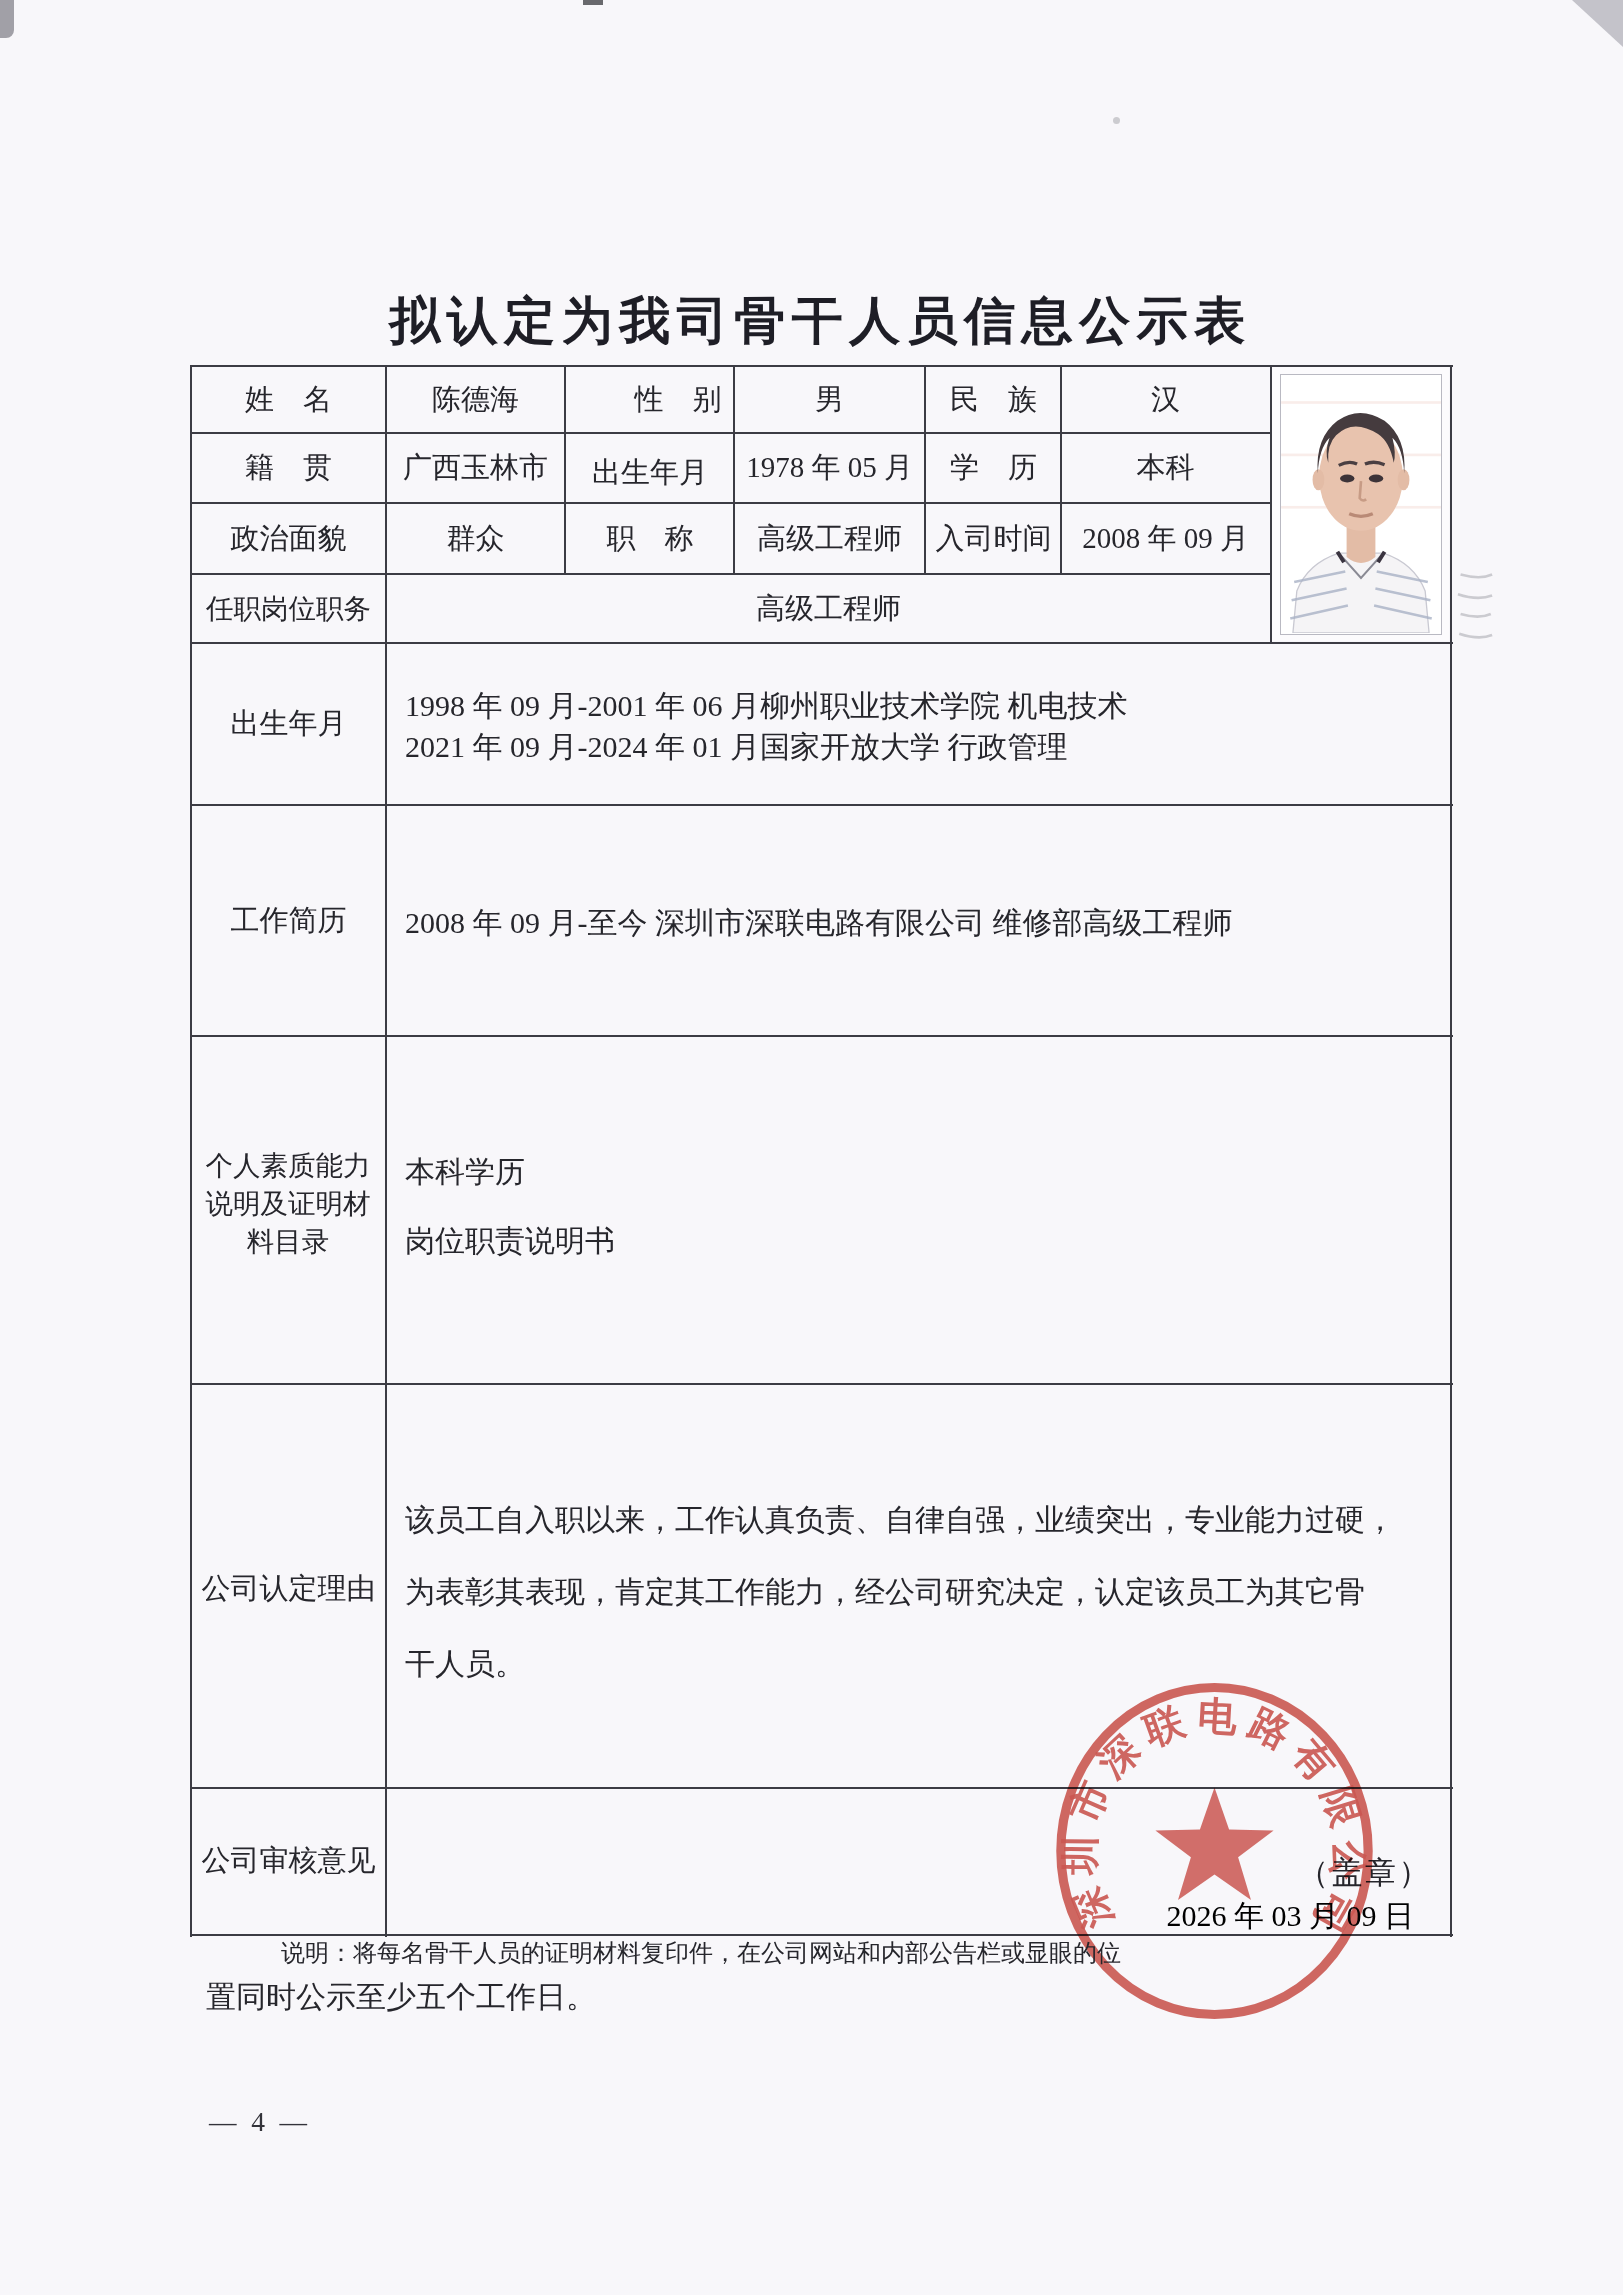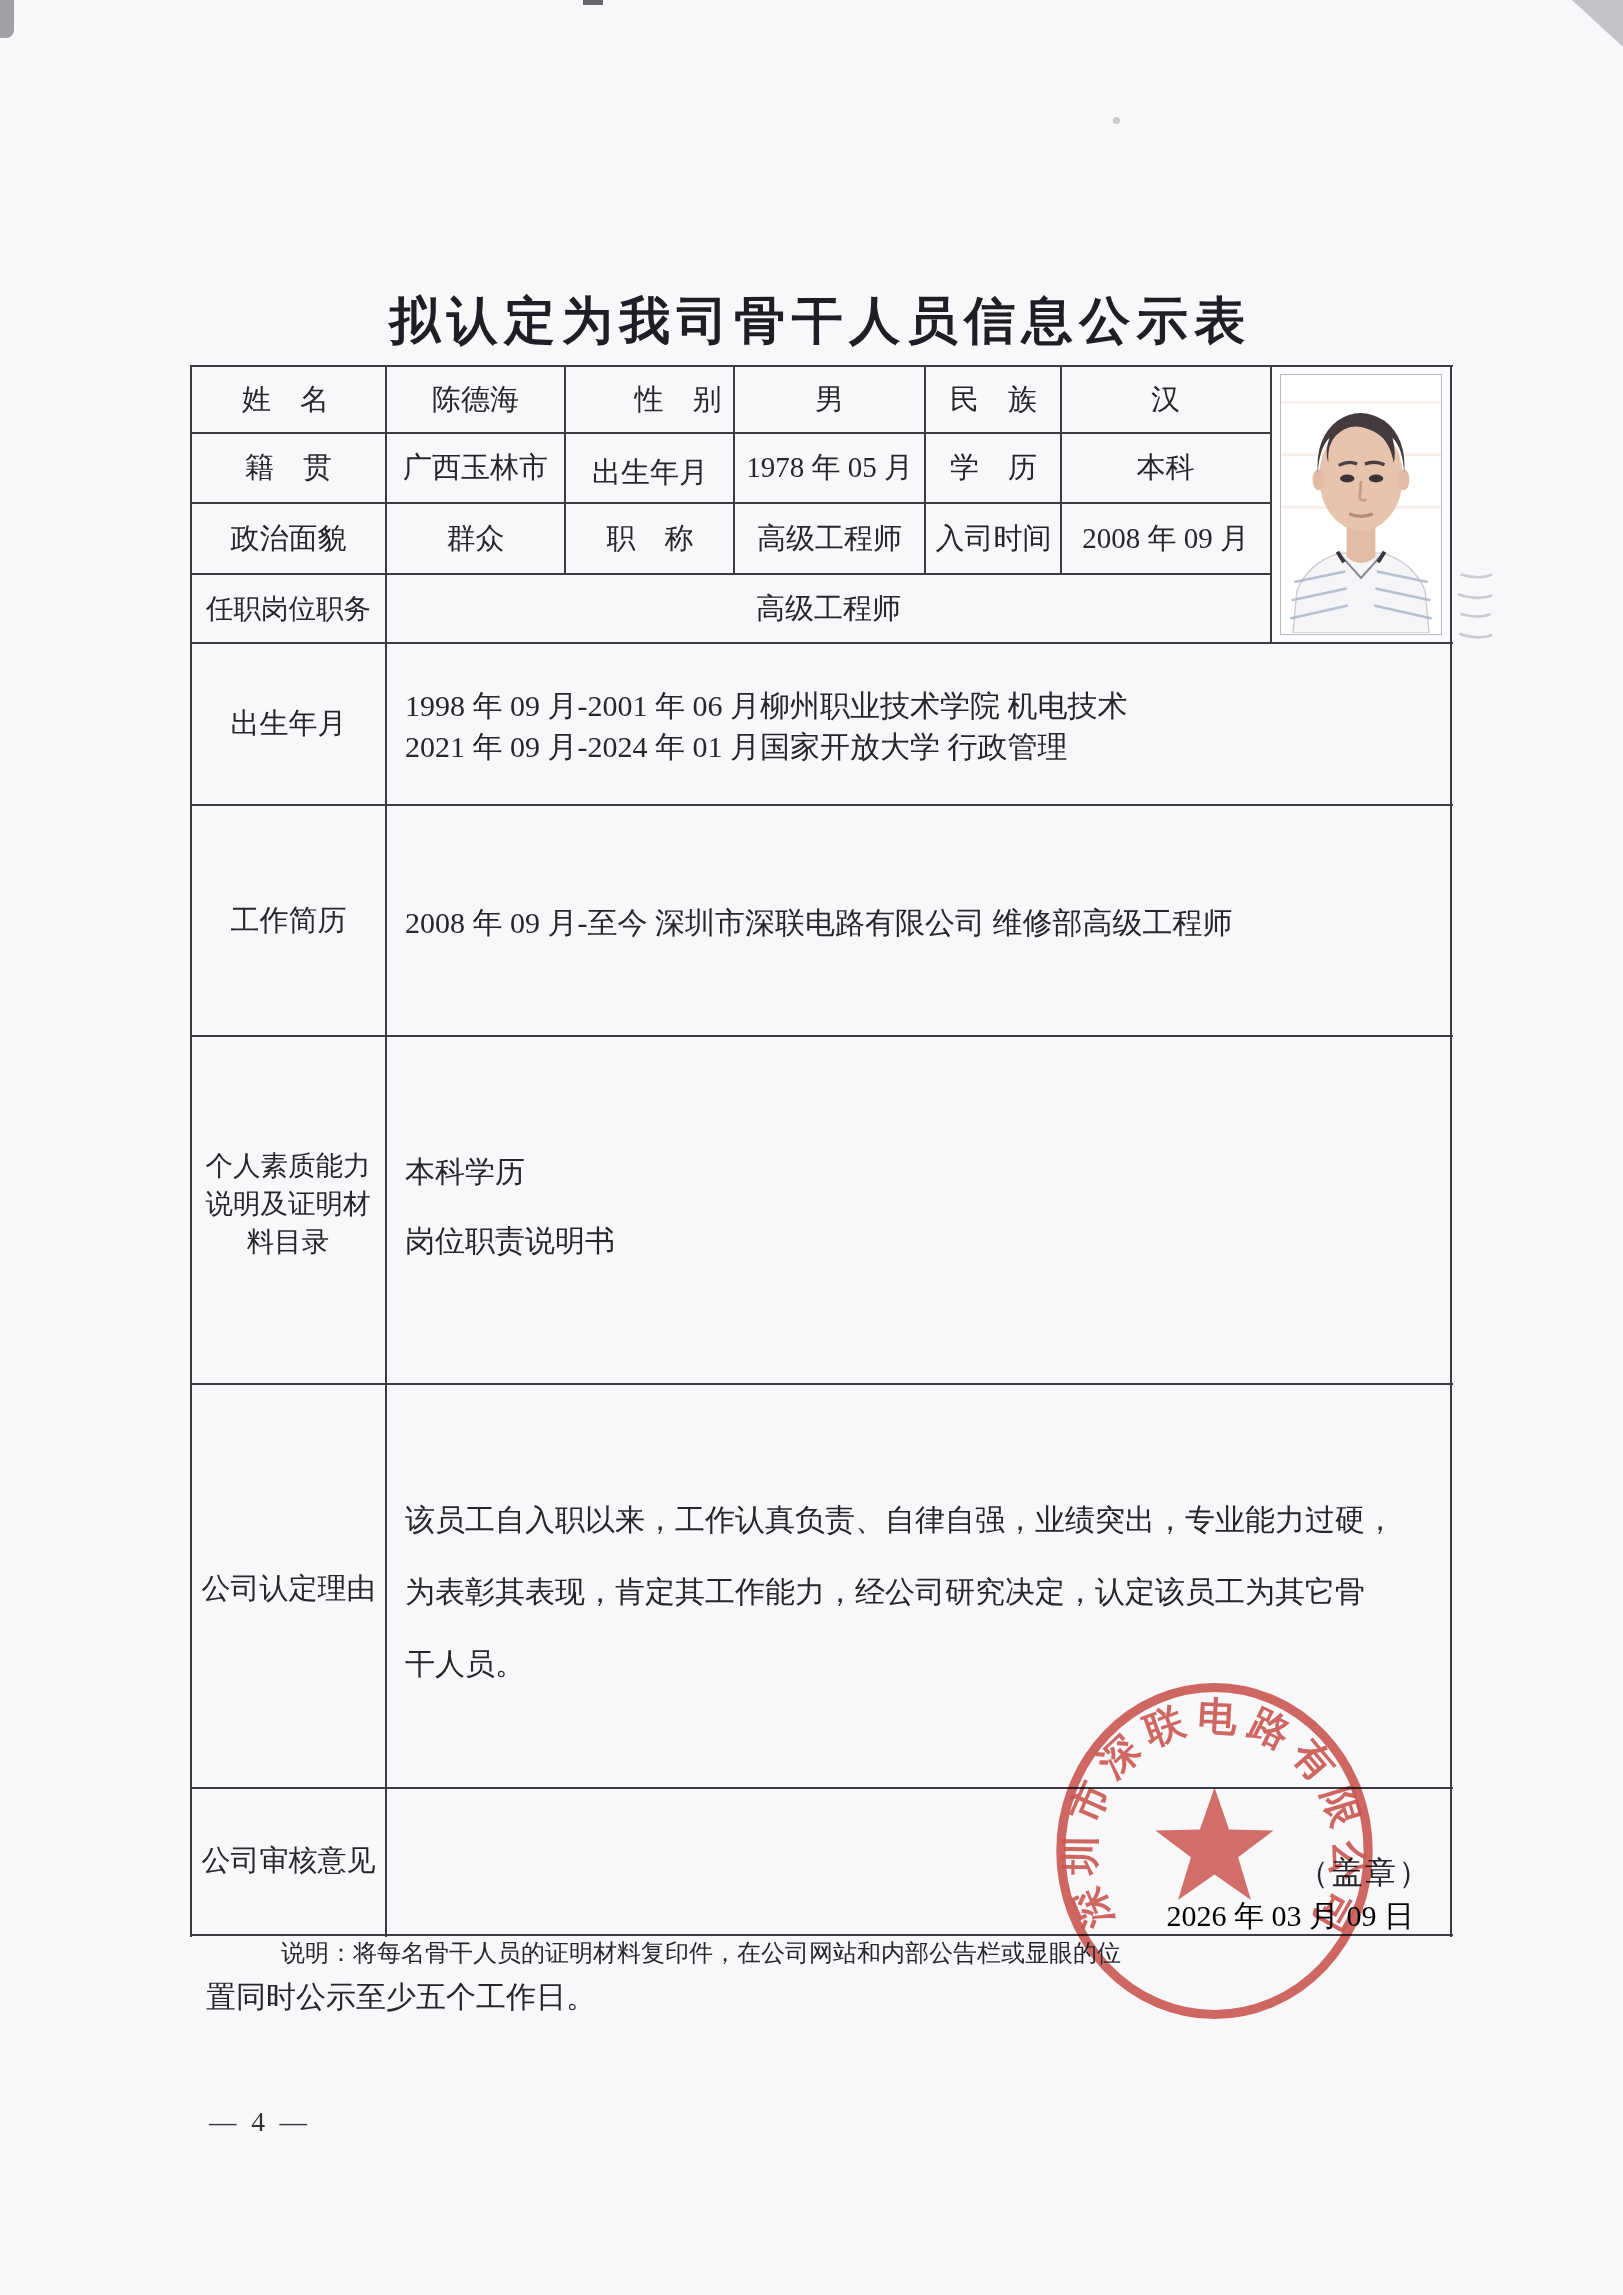--- a/index.html
+++ b/index.html
@@ -90,21 +90,21 @@
 
   <div class="ln v" style="left:190px;top:365px;height:1572px;"></div>
   <div class="ln v" style="left:385px;top:365px;height:1572px;"></div>
   <div class="ln v" style="left:564px;top:365px;height:210px;"></div>
   <div class="ln v" style="left:733px;top:365px;height:210px;"></div>
   <div class="ln v" style="left:924px;top:365px;height:210px;"></div>
   <div class="ln v" style="left:1060px;top:365px;height:210px;"></div>
   <div class="ln v" style="left:1270px;top:365px;height:279px;"></div>
   <div class="ln v" style="left:1450px;top:365px;height:1572px;"></div>
 
-  <div class="cell" style="left:180px;top:367px;width:193px;height:65px;padding-left:9px;">姓　名</div>
+  <div class="cell" style="left:192px;top:367px;width:193px;height:65px;">姓　名</div>
   <div class="cell" style="left:387px;top:367px;width:177px;height:65px;">陈德海</div>
   <div class="cell" style="left:566px;top:367px;width:168px;height:65px;margin-left:28px;">性　别</div>
   <div class="cell" style="left:735px;top:367px;width:189px;height:65px;">男</div>
   <div class="cell" style="left:926px;top:367px;width:135px;height:65px;">民　族</div>
   <div class="cell" style="left:1062px;top:367px;width:207px;height:65px;">汉</div>
 
   <div class="cell" style="left:192px;top:434px;width:193px;height:68px;">籍　贯</div>
   <div class="cell" style="left:387px;top:434px;width:177px;height:68px;">广西玉林市</div>
   <div class="cell" style="left:566px;top:434px;width:168px;height:77px;">出生年月</div>
   <div class="cell" style="left:735px;top:434px;width:189px;height:68px;">1978 年 05 月</div>

